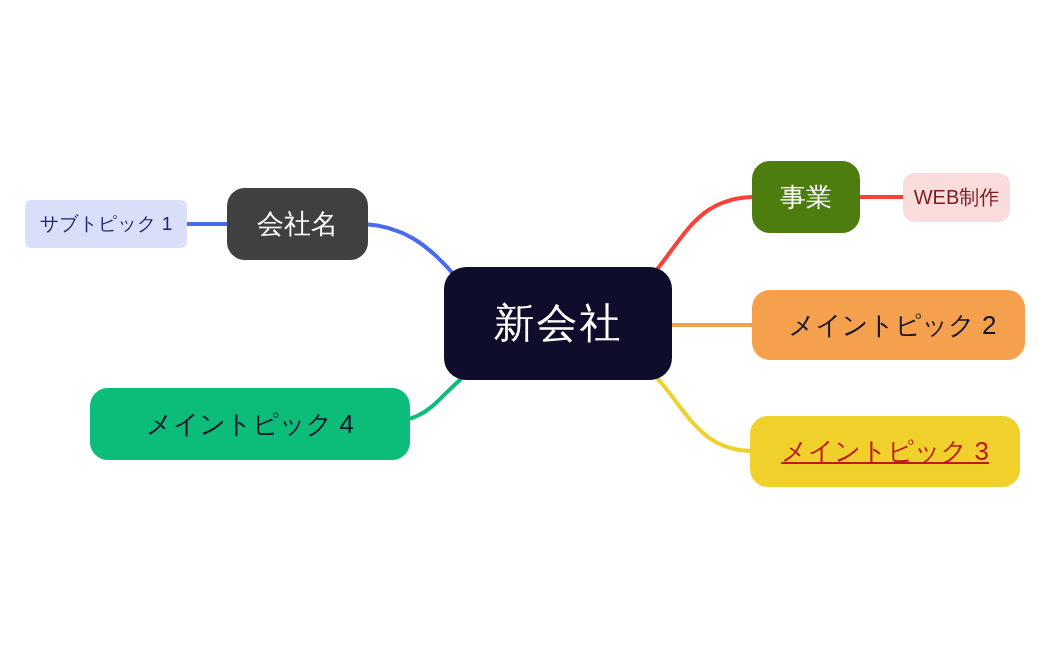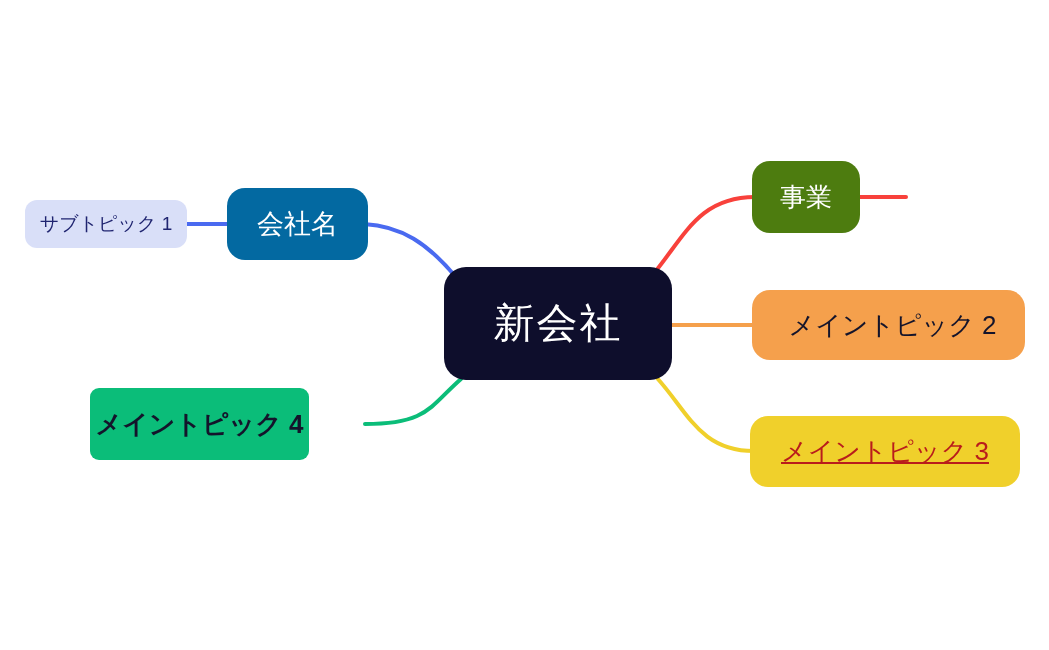--- a/index.html
+++ b/index.html
@@ -29,58 +29,61 @@
     align-items: center;
     justify-content: center;
     box-sizing: border-box;
     cursor: default;
     white-space: nowrap;
   }
   .node .label { pointer-events: none; }
 
   #n-center   { left: 444px; top: 267px; width: 228px; height: 113px; border-radius: 22px; font-size: 41px; font-weight: 500; letter-spacing: 2px; justify-content: center; }
   #n-company  { left: 227px; top: 188px; width: 141px; height: 72px;  border-radius: 18px; font-size: 27px; font-weight: 500; }
-  #n-subtopic1{ left: 25px;  top: 200px; width: 162px; height: 48px;  border-radius: 12px; font-size: 19px; font-weight: 500; }
+  #n-subtopic1{ left: 25px;  top: 200px; width: 162px; height: 48px;  border-radius: 6px; font-size: 19px; font-weight: 500; }
   #n-business { left: 752px; top: 161px; width: 108px; height: 72px;  border-radius: 18px; font-size: 26px; font-weight: 500; }
   #n-web      { left: 903px; top: 173px; width: 107px; height: 49px;  border-radius: 12px; font-size: 20px; font-weight: 500; }
   #n-main2    { left: 752px; top: 290px; width: 273px; height: 70px;  border-radius: 18px; font-size: 26px; font-weight: 500; padding-left: 8px; }
   #n-main3    { left: 750px; top: 416px; width: 270px; height: 71px;  border-radius: 18px; font-size: 26px; font-weight: 500; }
-  #n-main4    { left: 90px;  top: 388px; width: 219px; height: 72px;  border-radius: 9px; font-size: 26px; font-weight: 700; }
+  #n-main4    { left: 90px;  top: 388px; width: 320px; height: 72px;  border-radius: 18px; font-size: 26px; font-weight: 400; }
 </style>
 </head>
 <body>
 
 <div class="canvas">
 
   <svg class="connectors" viewBox="0 0 1049 650" xmlns="http://www.w3.org/2000/svg">
     <path d="M 186 224 H 230" style="stroke: rgb(74, 106, 240);"></path>
     <path d="M 364 224 C 402 226 428 244 455 276" style="stroke: rgb(74, 106, 240);"></path>
     <path d="M 655 272 C 685 235 700 197 755 197" style="stroke: rgb(248, 65, 59);"></path>
     <path d="M 858 197 H 906" style="stroke: rgb(248, 65, 59);"></path>
     <path d="M 668 325 H 756" style="stroke: rgb(245, 160, 76);"></path>
     <path d="M 657 378 C 688 412 700 451 754 451" style="stroke: rgb(240, 208, 43);"></path>
     <path d="M 461 379 C 430 406 428 424 365 424" style="stroke: rgb(11, 189, 121);"></path>
   </svg>
 
   <div class="node" id="n-subtopic1" style="background: rgb(217, 223, 248); color: rgb(31, 36, 112);">
     <span class="label">サブトピック 1</span>
   </div>
 
-  <div class="node" id="n-company" style="background: #0369a1; color: rgb(255, 255, 255);">
+  <div class="node" id="n-company" style="background: #404040; color: rgb(255, 255, 255);">
     <span class="label">会社名</span>
   </div>
 
   <div class="node" id="n-center" style="background: rgb(14, 14, 44); color: rgb(255, 255, 255);">
     <span class="label">新会社</span>
   </div>
 
   <div class="node" id="n-business" style="background: #4d7c0f; color: rgb(255, 255, 255);">
     <span class="label">事業</span>
   </div>
 
+  <div class="node" id="n-web" style="background: rgb(250, 220, 220); color: rgb(122, 28, 28);">
+    <span class="label">WEB制作</span>
+  </div>
 
   <div class="node" id="n-main2" style="background: rgb(245, 160, 76); color: rgb(20, 20, 43);">
     <span class="label">メイントピック 2</span>
   </div>
 
   <div class="node" id="n-main3" style="background: rgb(240, 208, 43); color: #b91c1c; text-decoration: underline;">
     <span class="label">メイントピック 3</span>
   </div>
 
   <div class="node" id="n-main4" style="background: rgb(11, 189, 121); color: rgb(20, 20, 43);">

